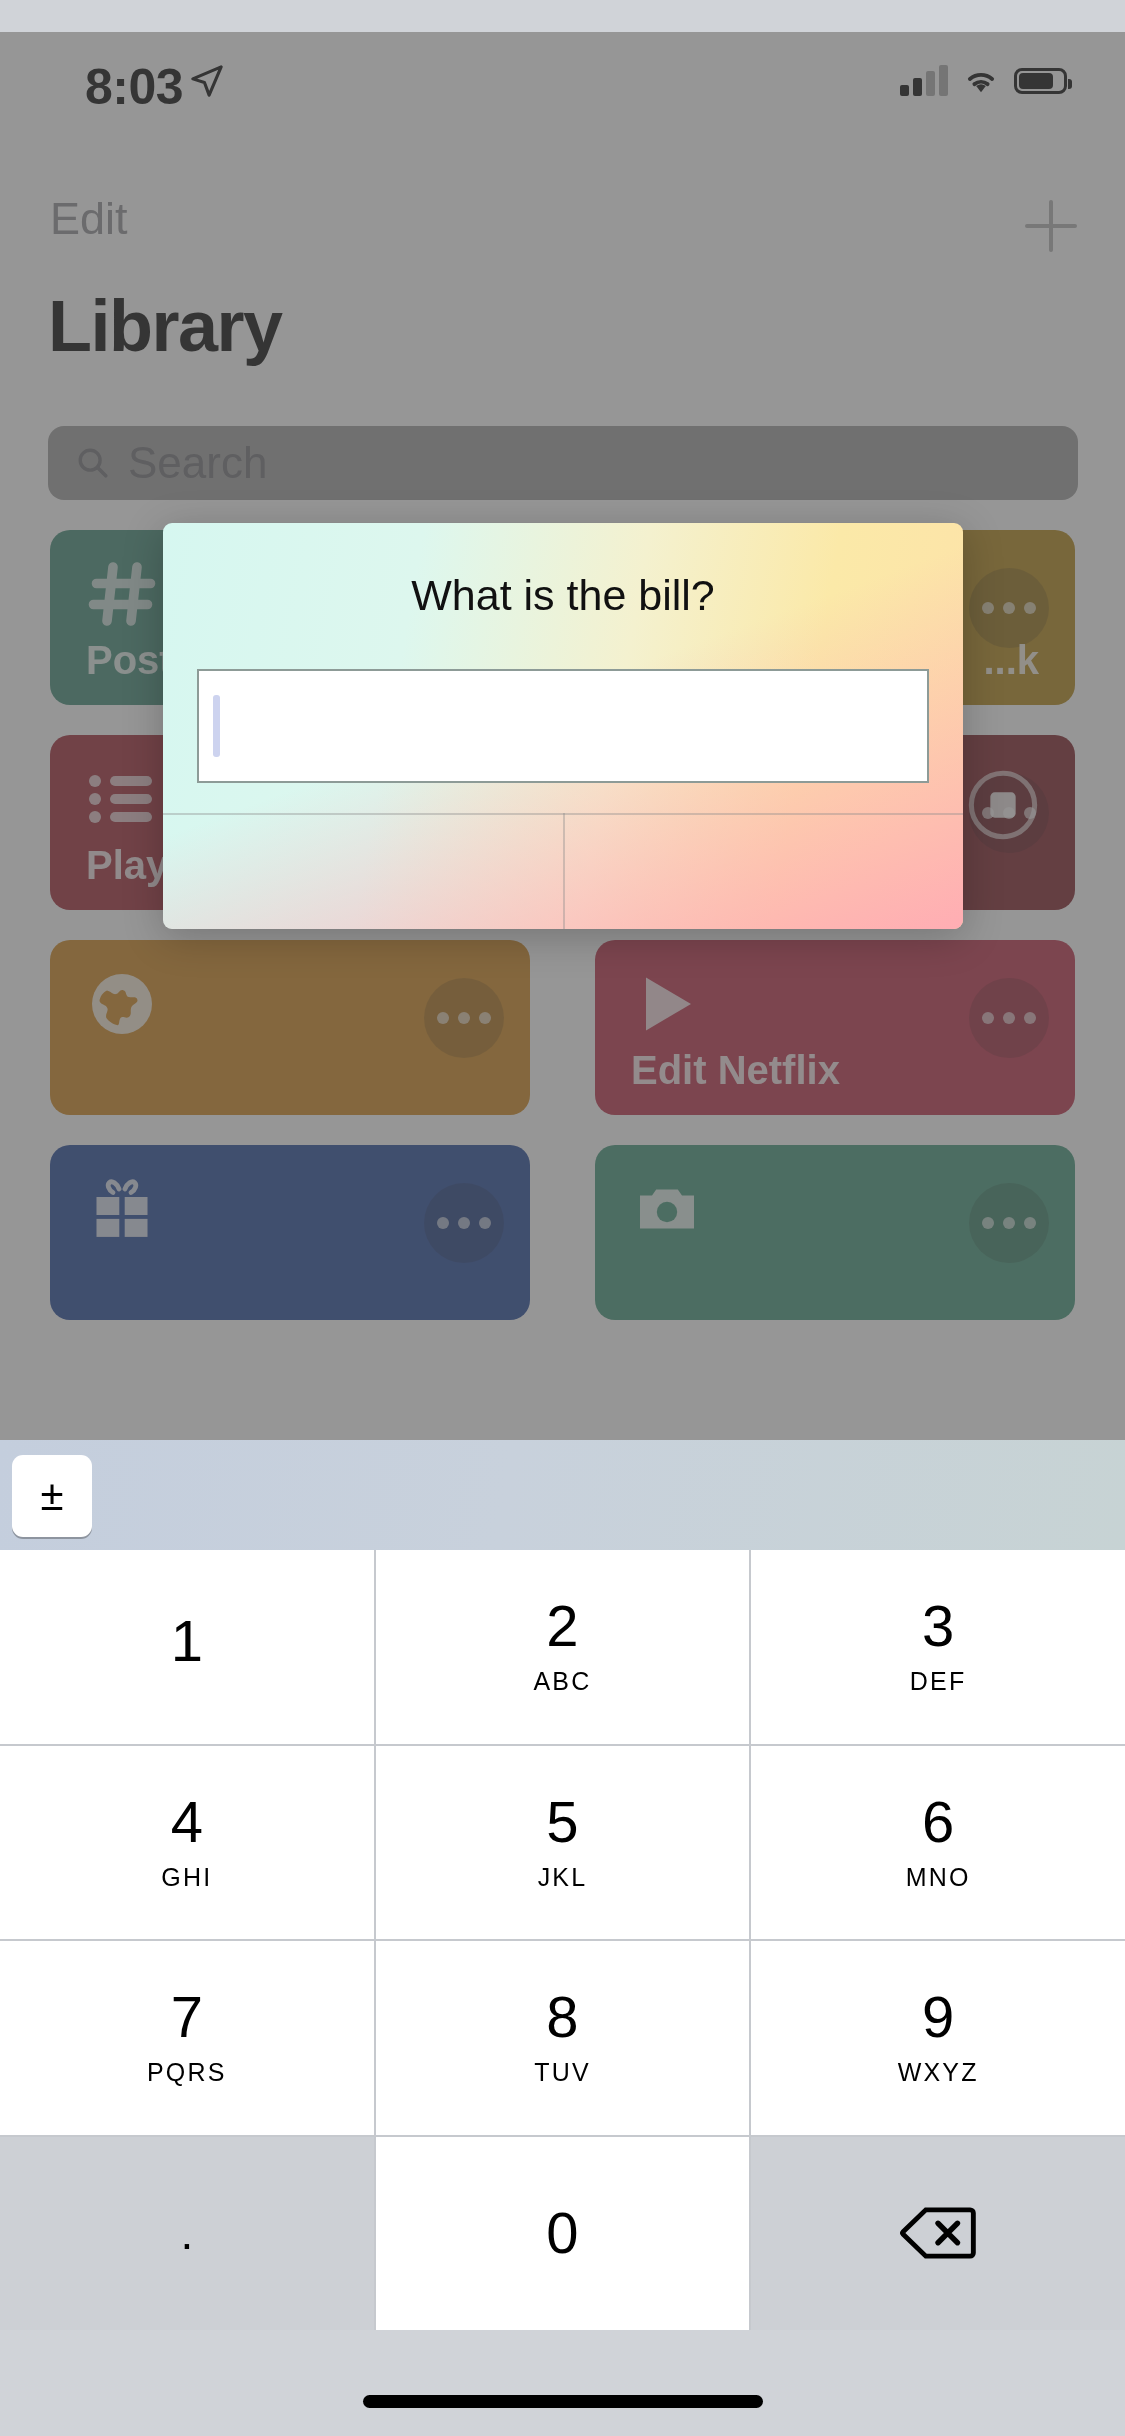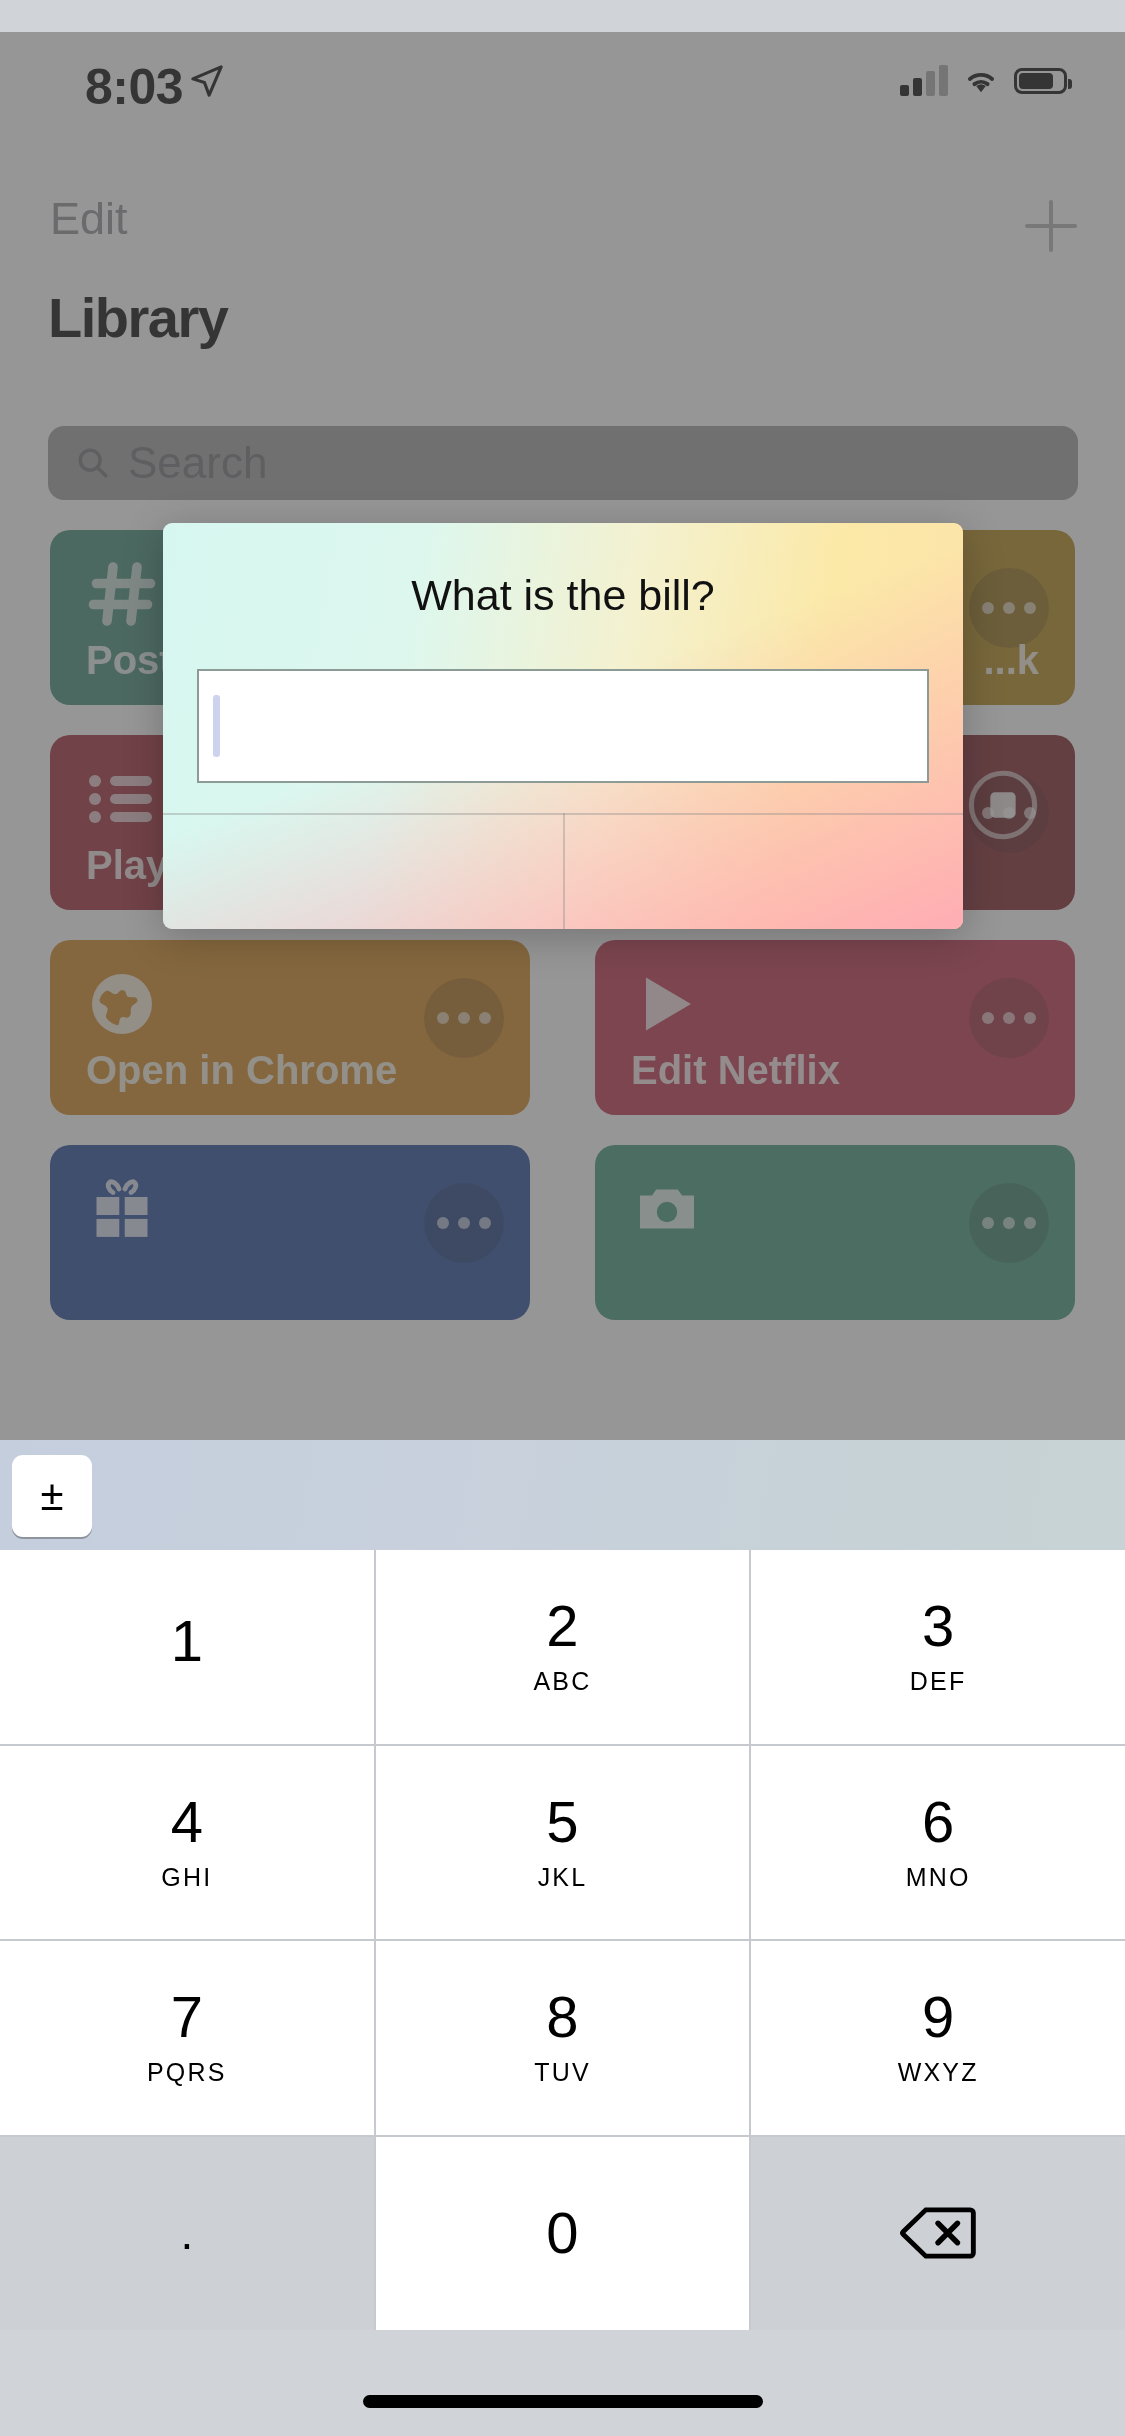--- a/index.html
+++ b/index.html
@@ -63,21 +63,21 @@
     width:52px; height:52px; z-index:10;
   }
   #nav-plus::before,#nav-plus::after{
     content:""; position:absolute; background:#b0b0b0; border-radius:2px;
   }
   #nav-plus::before{ left:0; top:24px; width:52px; height:4px; }
   #nav-plus::after{ left:24px; top:0; width:4px; height:52px; }
 
   #page-title{
     position:absolute; left:48px; top:253px;
-    font-size:56px; font-weight:800; color:#000;
+    font-size:72px; font-weight:800; color:#000;
     letter-spacing:-1.5px; z-index:10;
   }
 
   
   #search-bar{
     position:absolute; left:48px; top:394px;
     width:1030px; height:74px;
     background:#9c9c9c; border-radius:16px; z-index:10;
     display:flex; align-items:center; padding-left:28px;
   }
@@ -302,21 +302,20 @@
     <div class="tile" style="left:50px; top:410px; background:#cf8418;">
       <svg class="ticon" viewBox="0 0 24 24">
         <circle cx="12" cy="12" r="10" fill="rgba(255,255,255,.82)"></circle>
         <path d="M7 7.5c1.4.3 1.9 1.4 3 1.2s1.1-1.6 2.4-1.3c1.3.3.6 2 1.9 2.3 1.3.3 2.4-.4 2.8.8.4 1.2-1.5 1.4-2 2.6s.3 2.4-.8 3.2-2-.6-2.8.4c-.6.8-.2 2-.9 2.4-1.6-.2-3-1.3-3.8-2.4-.5-1.4.8-2.2.3-3.4-.5-1.2-2.2-1-2.6-2.3C4.6 9.7 5.7 8 7 7.5z" fill="#cf8418"></path>
       </svg>
       <div class="dots">
           <i></i>
           <i></i>
           <i></i>
         </div>
-      <div class="tlabel">Open in Chrome</div>
     </div>
 
     <div class="tile" style="left:595px; top:410px; background:#bb2a44;">
       <svg class="ticon" viewBox="0 0 24 24">
         <path d="M5 3.2L20 12 5 20.8z" fill="rgba(255,255,255,.82)"></path>
       </svg>
       <div class="dots">
           <i></i>
           <i></i>
           <i></i>

